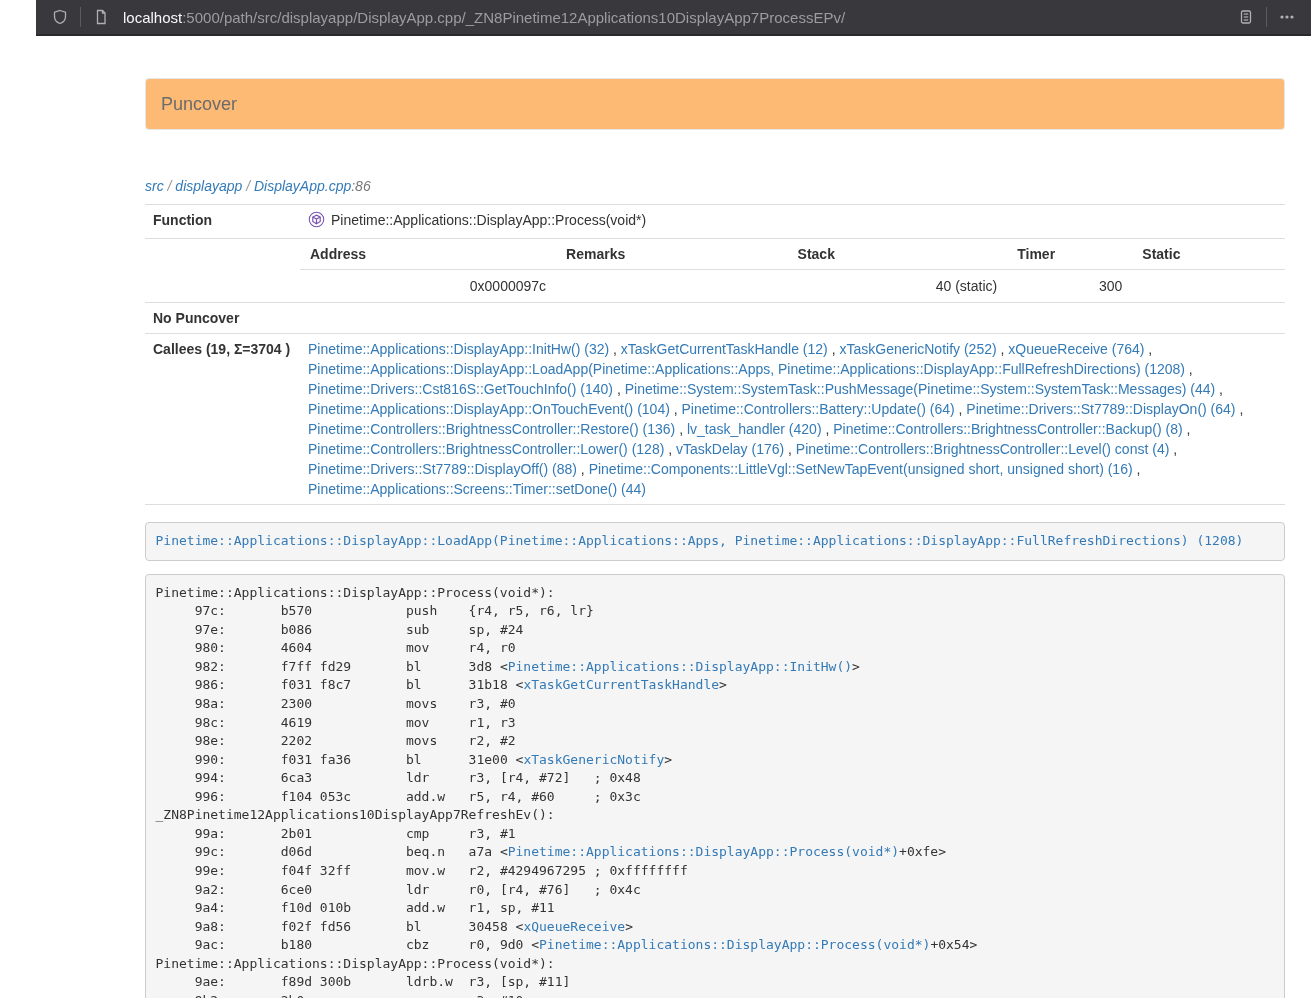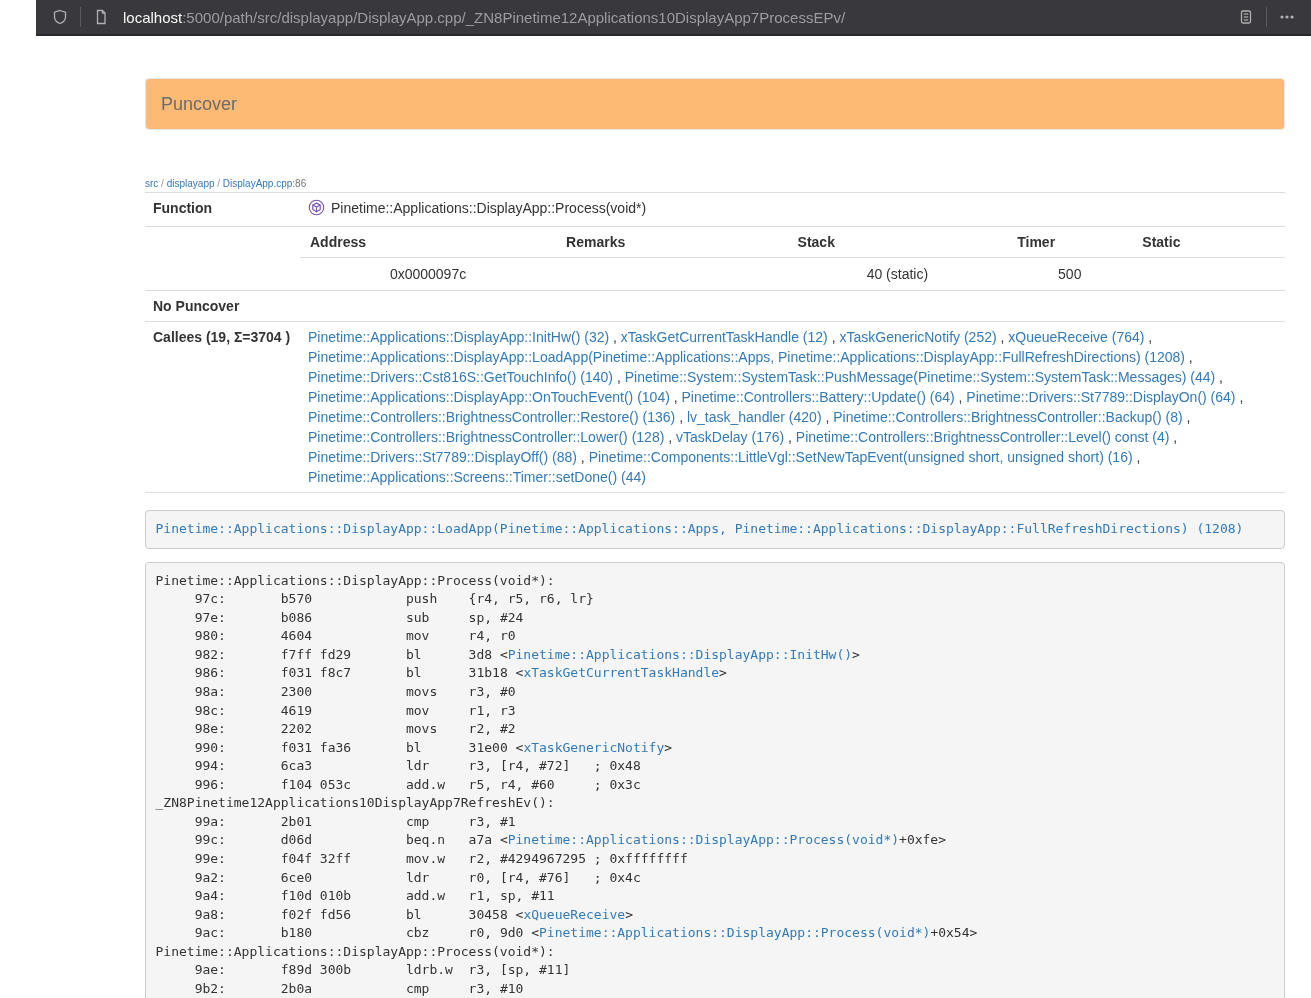--- a/index.html
+++ b/index.html
@@ -29,21 +29,21 @@
   .page { width: 1140px; margin-left: 145px; padding-top: 42px; font-size: 14px; }
 
   .navbar {
     height: 52px; background: #fdba74; border: 1px solid #e7e7e7; border-radius: 4px;
     display: flex; align-items: center; padding: 0 15px; margin-bottom: 48px;
   }
   .brand { font-size: 18px; color: #6b6b6b; text-decoration: none; }
 
   a { color: var(--link-color, #337ab7); text-decoration: none; }
 
-  .crumbs { margin-bottom: 3px; font-size: 10px; }
+  .crumbs { margin-bottom: 10px; font-size: 14px; font-style: italic; }
   .bc-sep { color: #999; }
   .bc-suffix { color: #777; }
 
   
   .info-table { width: 100%; border-collapse: collapse; border-top: 1px solid #ddd; border-bottom: 1px solid #ddd; font-size: 14px; }
   .info-table > tbody > tr > th,
   .info-table > tbody > tr > td {
     text-align: left; vertical-align: top; padding: 5px 8px; line-height: 20px;
     border-top: 1px solid #ddd;
     margin-left: 37px;
@@ -51,21 +51,21 @@
   .info-table > tbody > tr:first-child > th,
   .info-table > tbody > tr:first-child > td { border-top: none; }
   .info-table > tbody > tr > th { width: 155px; font-weight: bold; white-space: nowrap; }
   .info-table td.no-pad { padding: 0; }
 
   .detail-table { width: 100%; border-collapse: collapse; }
   .detail-table th {
     text-align: left; font-weight: bold; padding: 5px 10px; line-height: 20px;
     border-bottom: 1px solid #ddd;
   }
-  .detail-table td { text-align: center; padding: 6px 10px; line-height: 20px; }
+  .detail-table td { text-align: right; padding: 6px 10px; line-height: 20px; }
 
   .sym-icon { display: inline-block; vertical-align: -3px; margin-right: 6px; }
 
   
   .code-block {
     font-family: "DejaVu Sans Mono", "Liberation Mono", monospace;
     font-size: 13px; line-height: 1.42857;
     background: #f5f5f5; border: 1px solid #ccc; border-radius: 4px;
     padding: 9px 9.5px; margin: 0;
     color: #333; white-space: pre; overflow: hidden;
@@ -149,21 +149,21 @@
                 <th>Stack</th>
                 <th>Timer</th>
                 <th>Static</th>
               </tr>
             </thead>
             <tbody>
               <tr>
                 <td>0x0000097c</td>
                 <td></td>
                 <td>40 (static)</td>
-                <td>500</td>
+                <td>300</td>
                 <td></td>
               </tr>
             </tbody>
           </table>
         </td>
       </tr>
       <tr>
         <th>No Puncover</th>
         <td></td>
       </tr>

